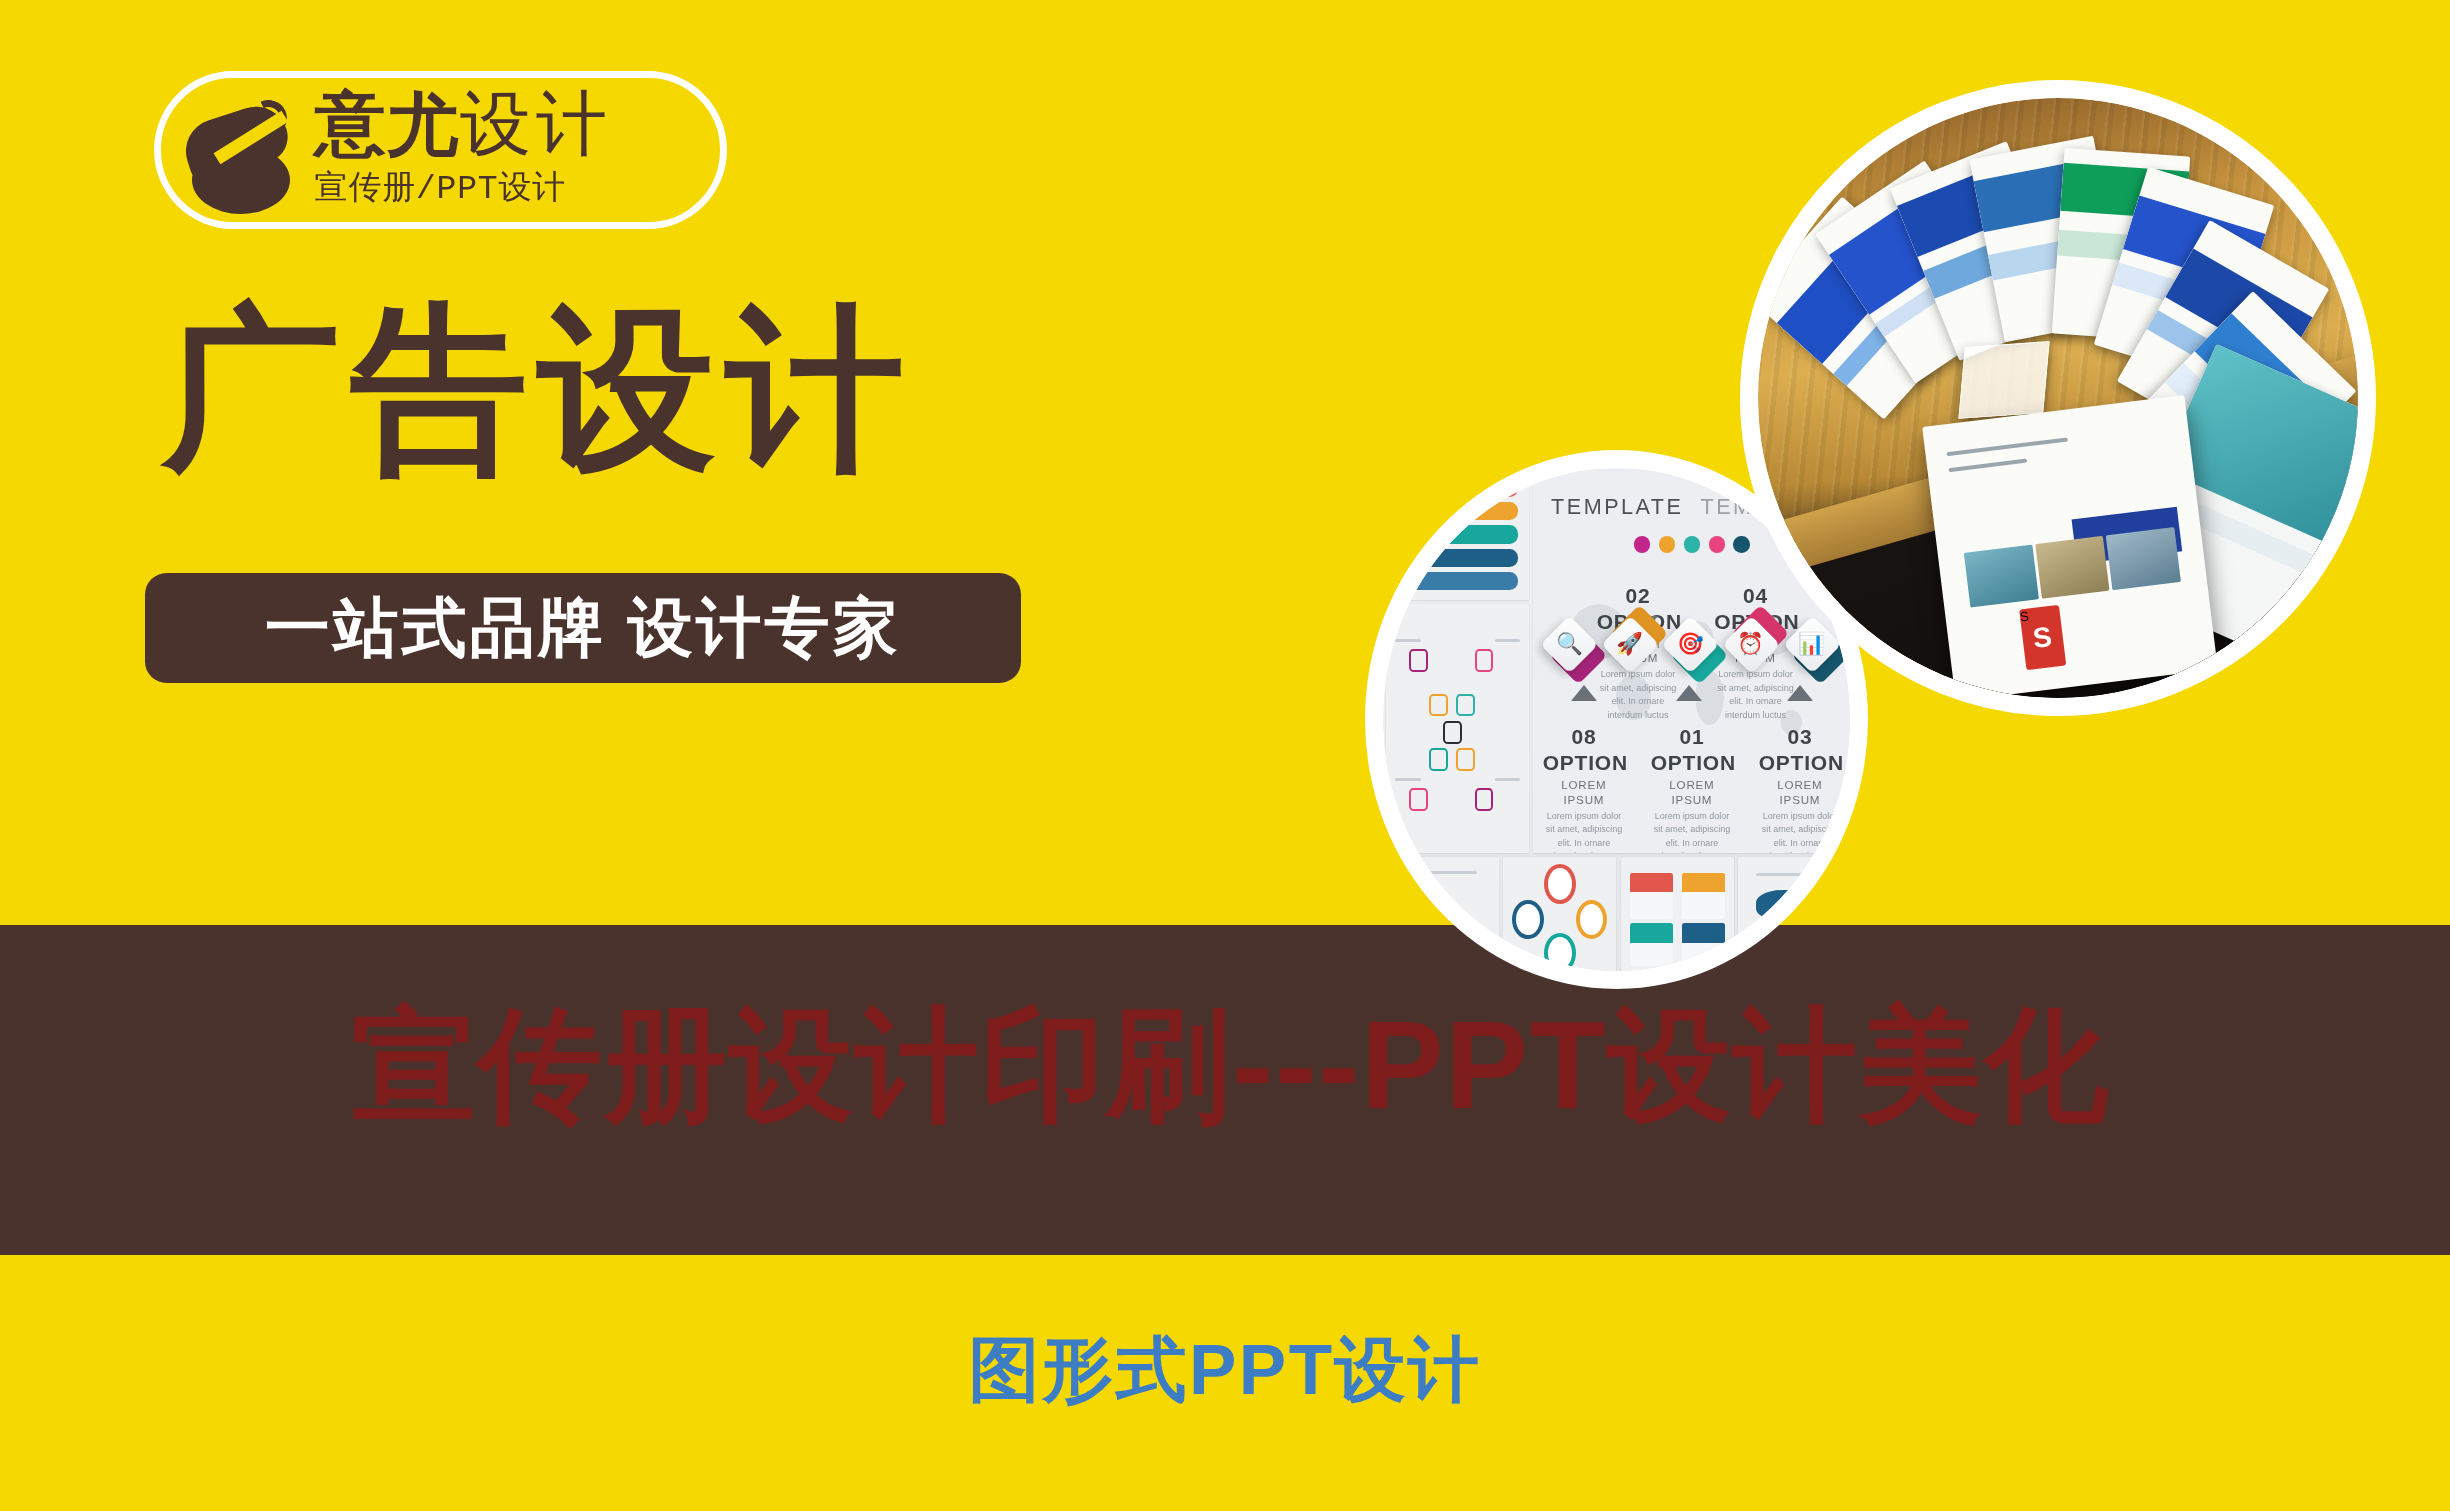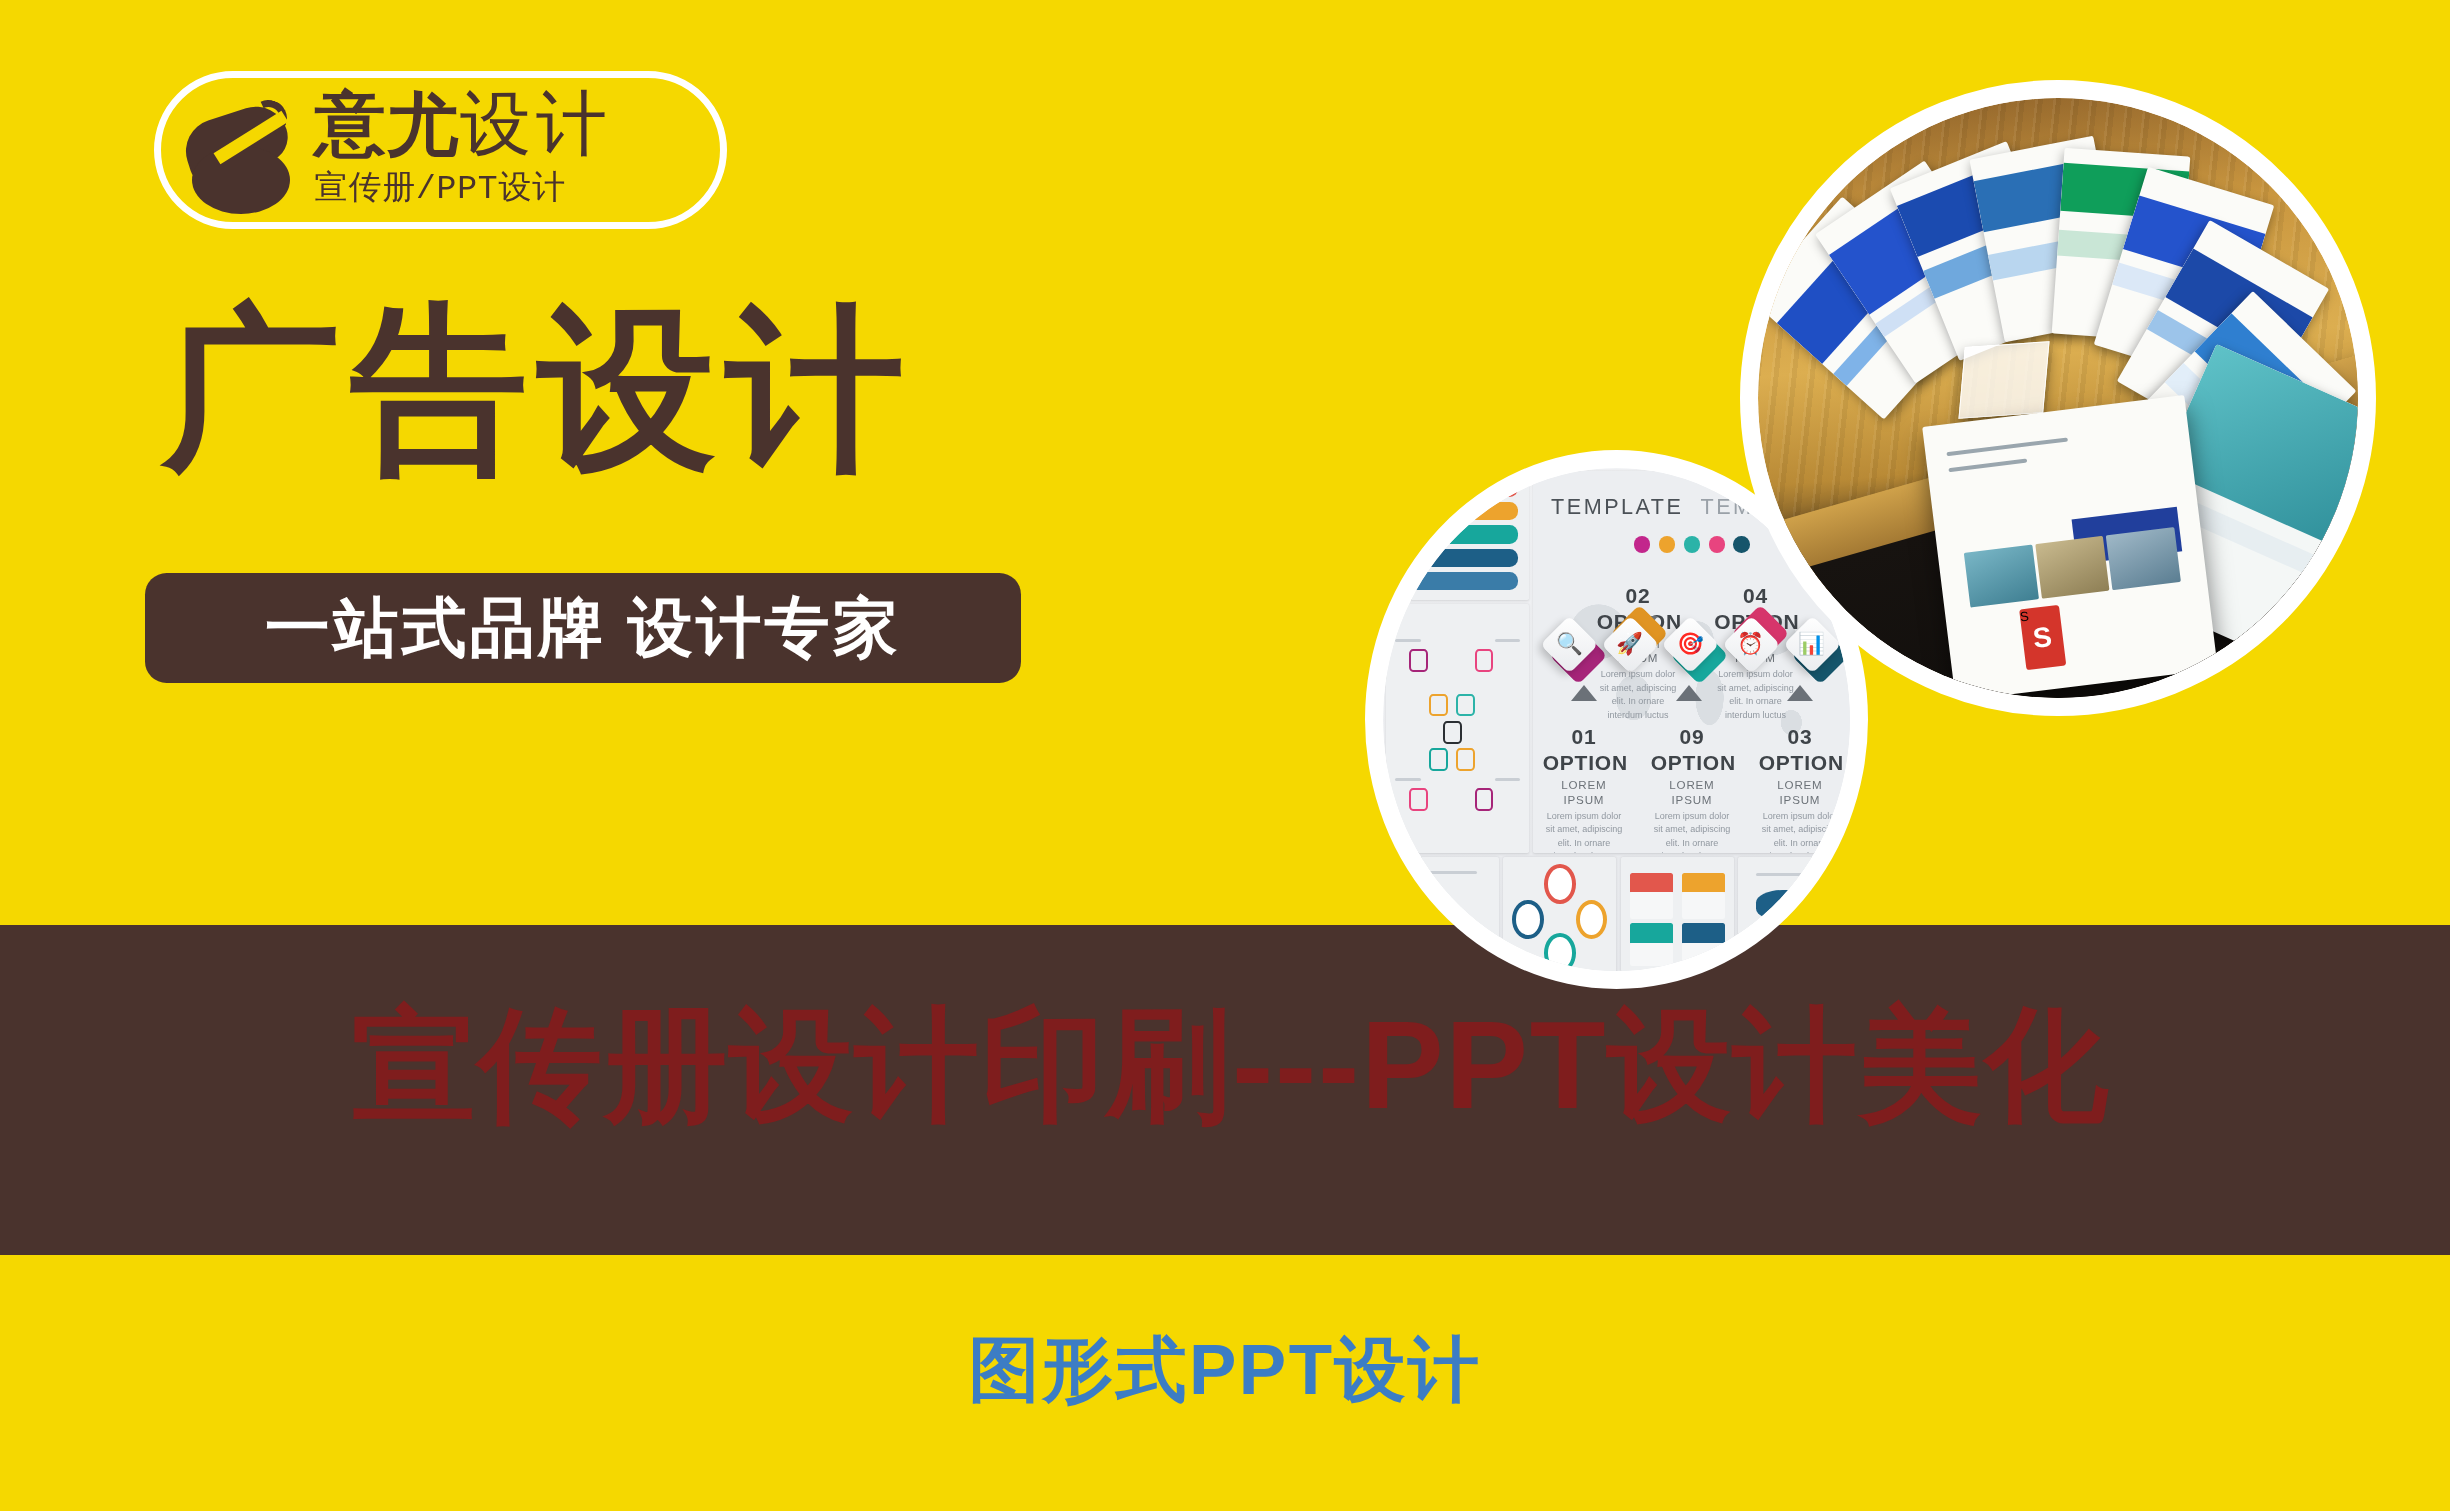--- a/index.html
+++ b/index.html
@@ -405,26 +405,26 @@
               <span class="dia-front"></span>
               <span class="dia-icon">📊</span>
             </div>
           </div>
 
           <div class="tri tri-up" style="position:absolute;left:12%;top:56%;"></div>
           <div class="tri tri-up" style="position:absolute;left:45%;top:56%;"></div>
           <div class="tri tri-up" style="position:absolute;left:80%;top:56%;"></div>
 
           <div class="opt-label" style="left:3%;top:61%;">
-            <b>01 OPTION</b>
+            <b>08 OPTION</b>
             <s>LOREM IPSUM</s>
             <em>Lorem ipsum dolor sit amet, adipiscing elit. In ornare interdum luctus</em>
           </div>
           <div class="opt-label" style="left:37%;top:61%;">
-            <b>09 OPTION</b>
+            <b>01 OPTION</b>
             <s>LOREM IPSUM</s>
             <em>Lorem ipsum dolor sit amet, adipiscing elit. In ornare interdum luctus</em>
           </div>
           <div class="opt-label" style="left:71%;top:61%;">
             <b>03 OPTION</b>
             <s>LOREM IPSUM</s>
             <em>Lorem ipsum dolor sit amet, adipiscing elit. In ornare interdum luctus</em>
           </div>
         </div>
 

